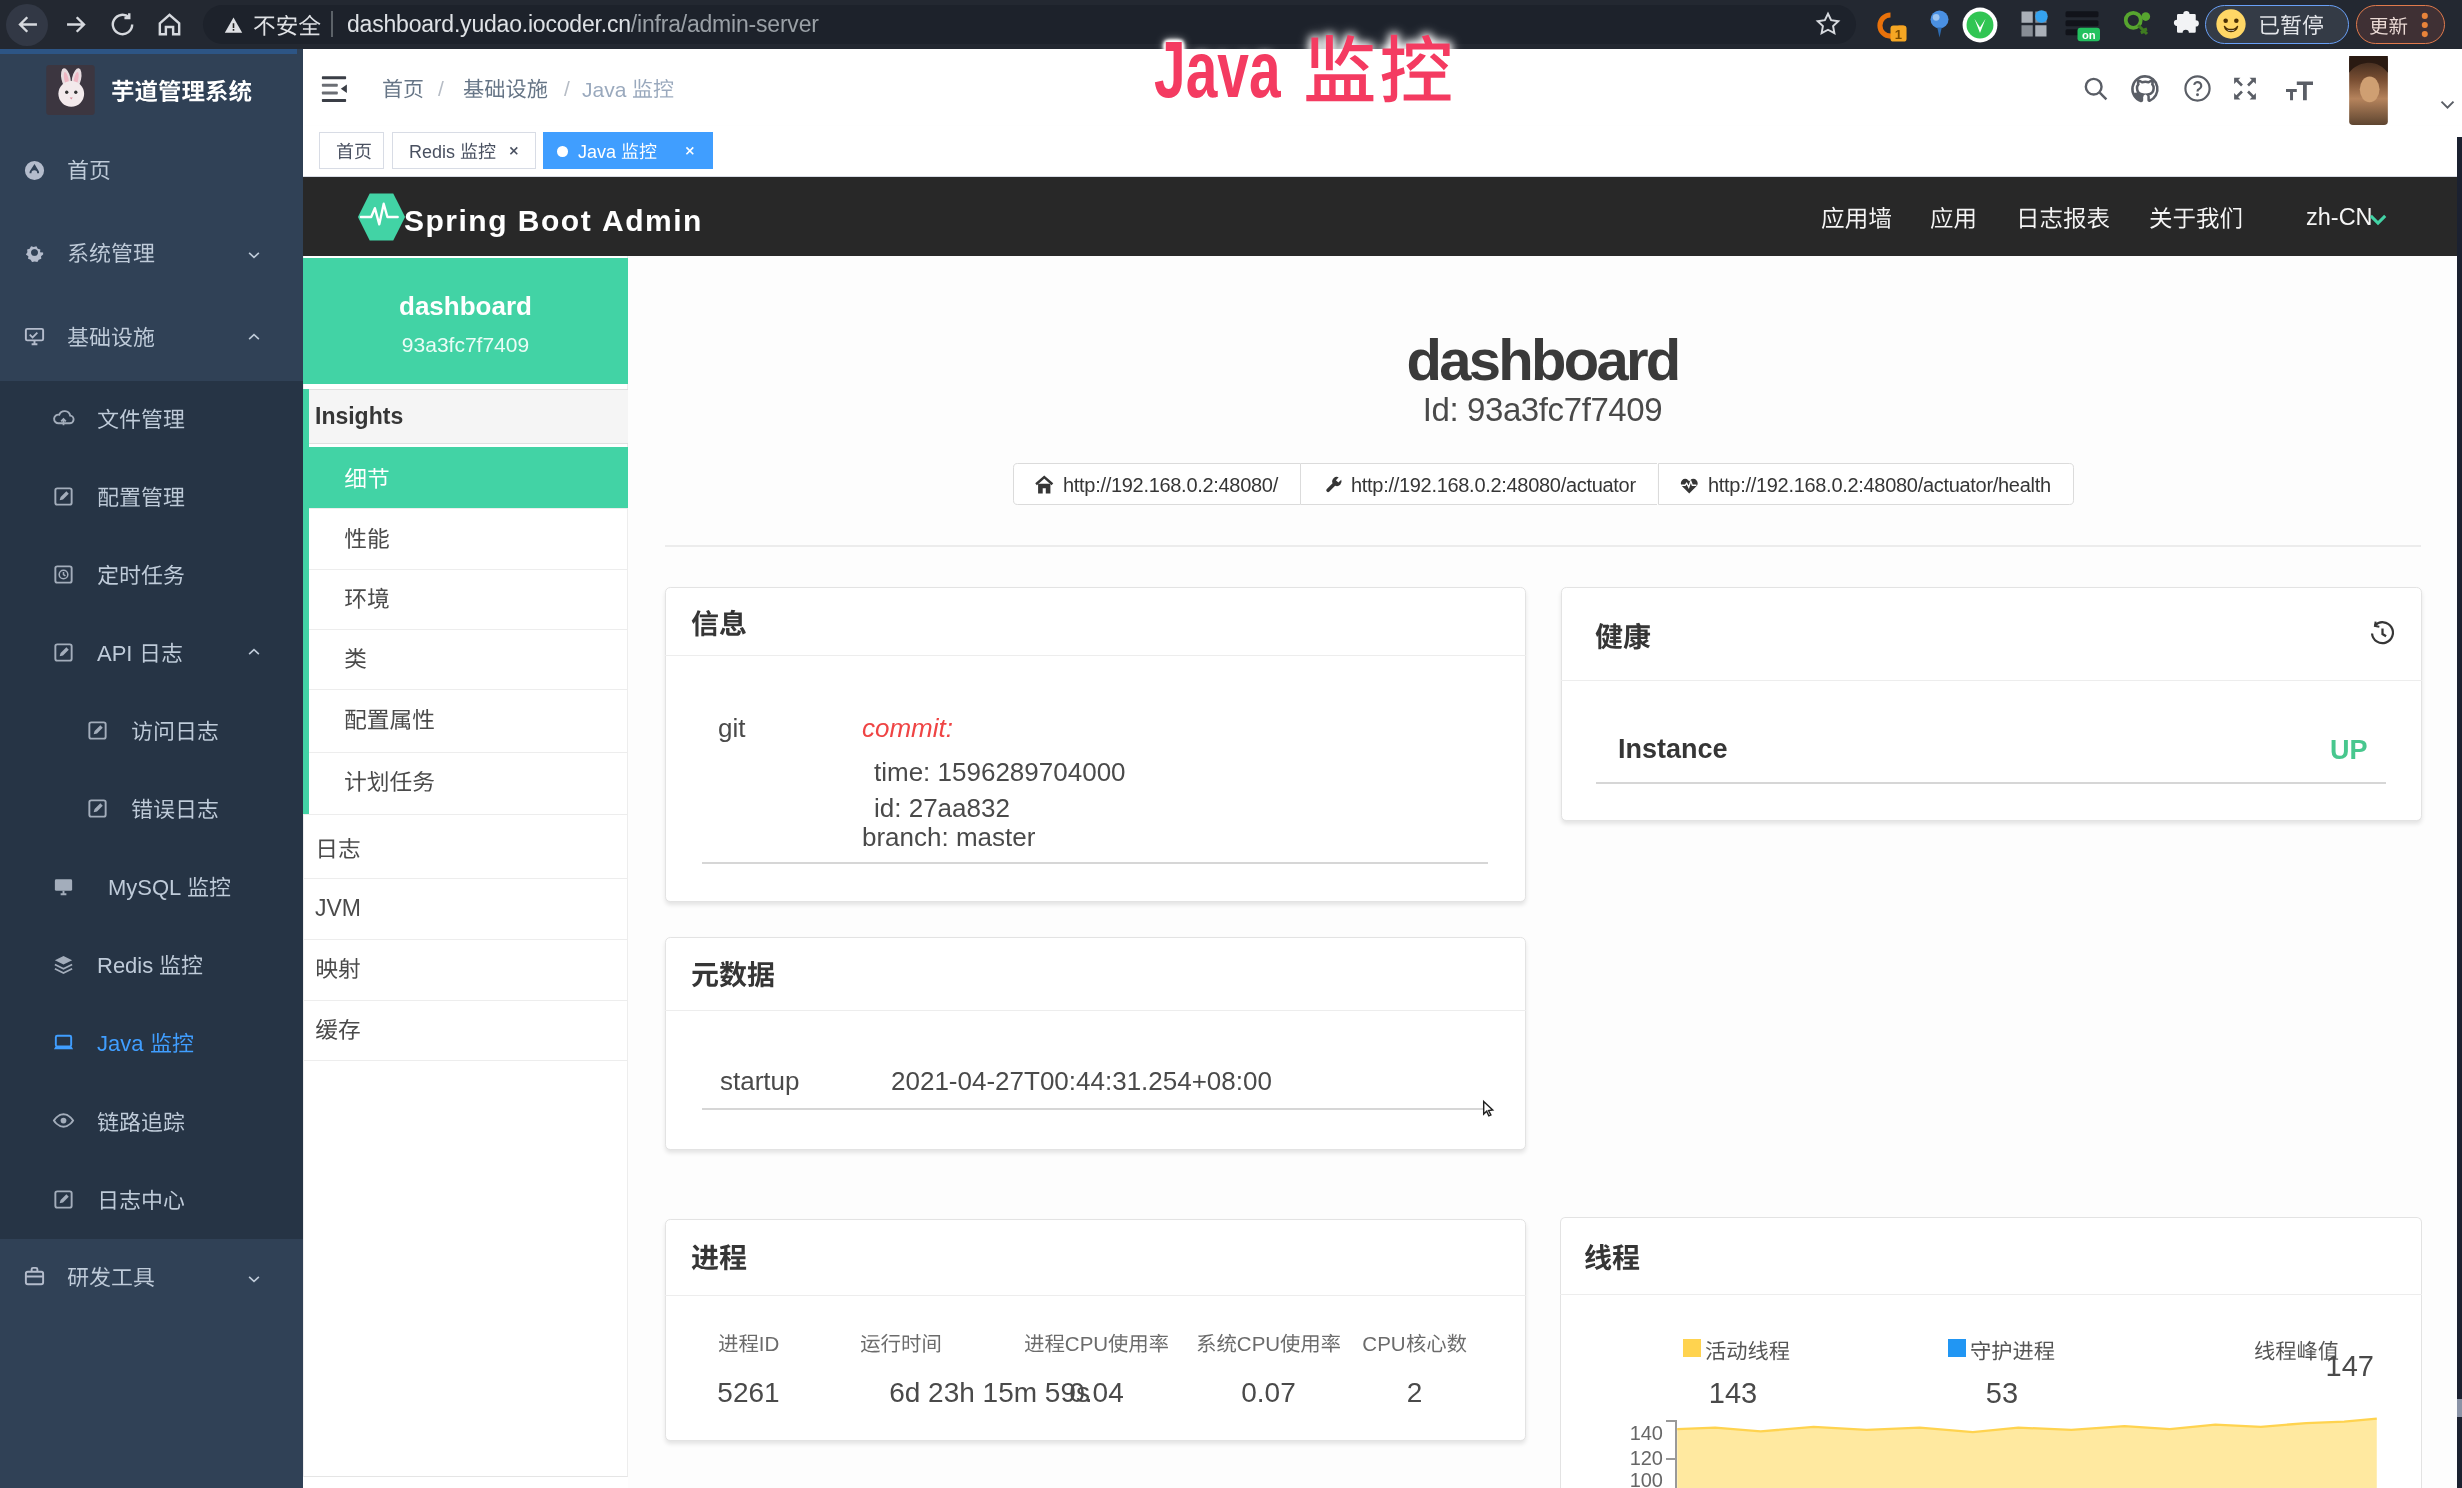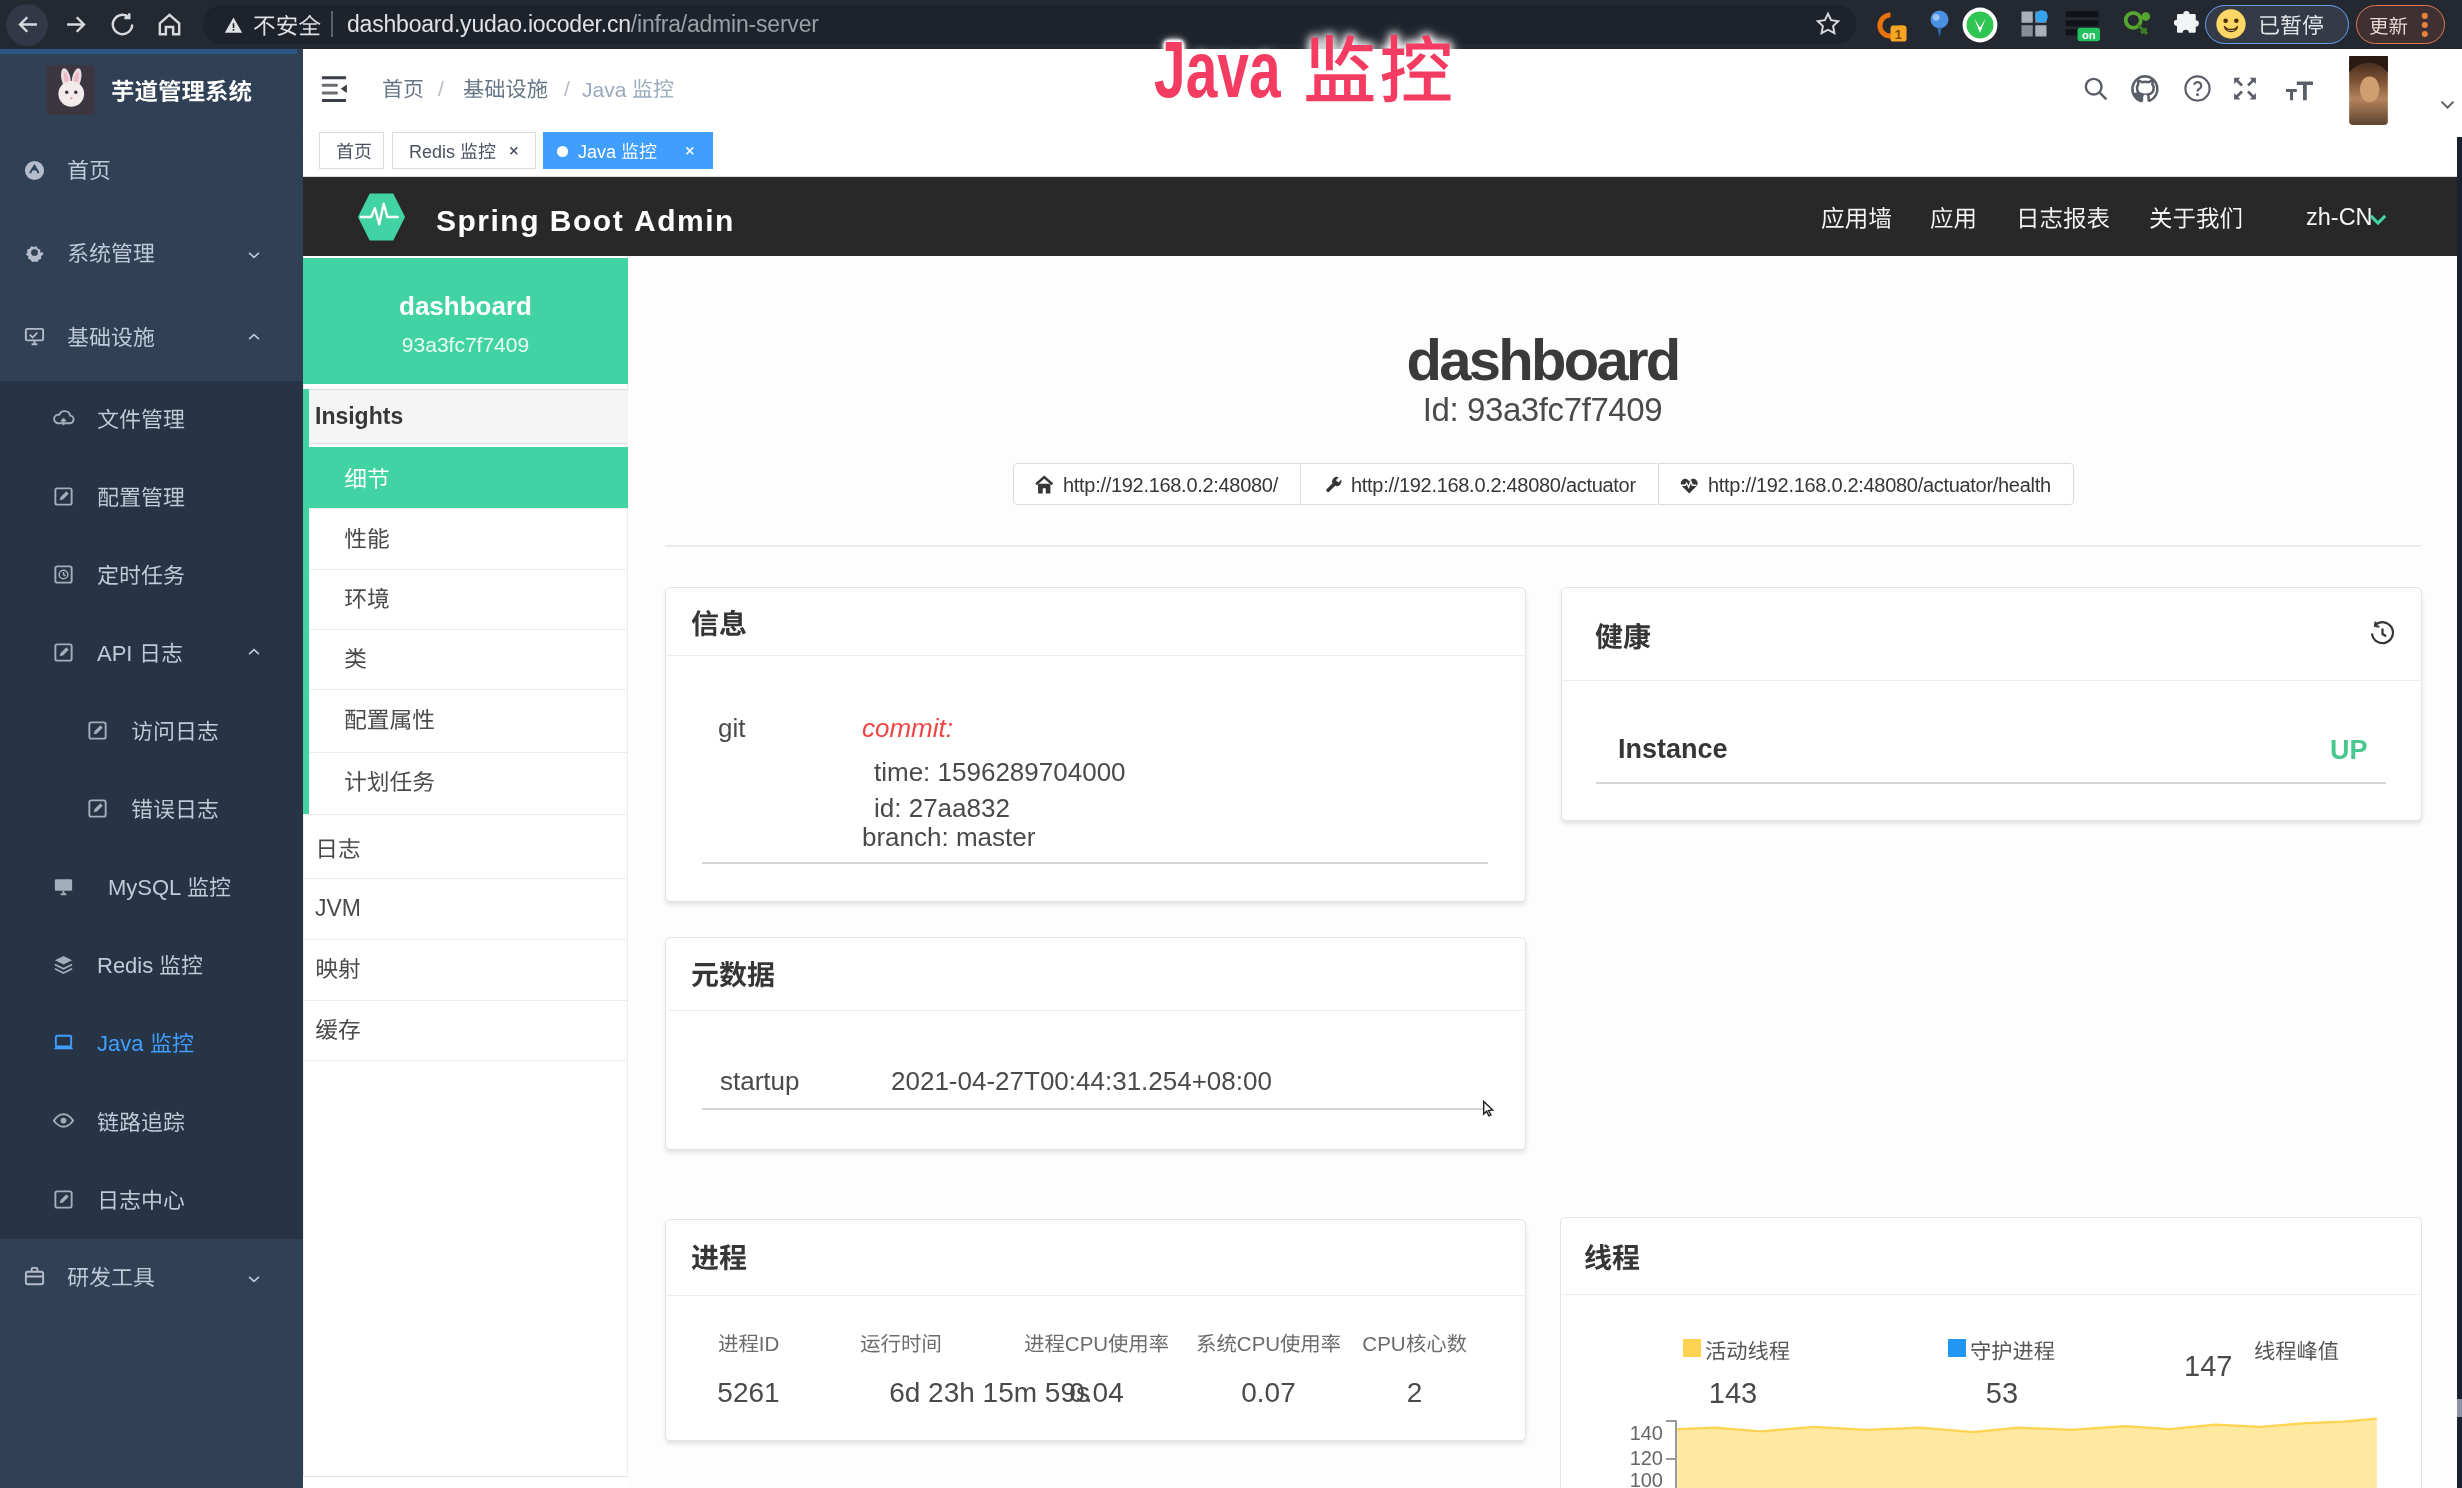--- a/index.html
+++ b/index.html
@@ -515,21 +515,21 @@
       </g>
     </svg></div>
 <svg class="abs" style="left:683px;top:144px" width="13.7" height="13.7" viewBox="0 0 12 12">
     <path d="M3 3l6 6M9 3l-6 6" stroke="#fff" stroke-width="1.4"></path>
   </svg>
 <div style="position:absolute;left:303px;top:177px;width:2159px;height:80px;background:#282828;"></div>
 <svg class="abs" style="left:355px;top:191px" width="53" height="52" viewBox="0 0 36 34">
     <path d="M10 1h16l8 16-8 16H10L2 17z" fill="#42d3a5"></path>
     <path d="M4 17h7l2.5-6 3 11 3-14 2.5 9H29" fill="none" stroke="#fff" stroke-width="1.6" stroke-linejoin="round" stroke-linecap="round"></path>
   </svg>
-<div class="t " style="left:436px;top:206px;font-size:30px;color:#fff;font-weight:bold;letter-spacing:1.5px;"><span>Spring&nbsp;Boot&nbsp;Admin</span></div>
+<div class="t " style="left:404px;top:206px;font-size:30px;color:#fff;font-weight:bold;letter-spacing:1.5px;"><span>Spring&nbsp;Boot&nbsp;Admin</span></div>
 <div class="t " style="left:1821px;top:206px;font-size:23.5px;color:#f5f5f5;"><svg class="cj" width="71" height="21" viewBox="0 0 93.0 27.3">
       <g transform="translate(0,27.3) scale(0.0310,-0.0310)" fill="#f5f5f5">
         <use href="#g5e94" x="0"></use>
         <use href="#g7528" x="1000"></use>
         <use href="#g5899" x="2000"></use>
       </g>
     </svg></div>
 <div class="t " style="left:1930px;top:206px;font-size:23.5px;color:#f5f5f5;"><svg class="cj" width="47" height="21" viewBox="0 0 62.0 27.3">
       <g transform="translate(0,27.3) scale(0.0310,-0.0310)" fill="#f5f5f5">
         <use href="#g5e94" x="0"></use>
@@ -785,21 +785,21 @@
     </svg></div>
 <div class="t " style="left:1907px;top:1379px;font-size:29px;color:#4a4a4a;width:190px;text-align:center;"><span>53</span></div>
 <div class="t " style="left:2201px;top:1340px;font-size:21px;color:#555;width:190px;text-align:center;"><svg class="cj" width="85" height="18.7" viewBox="0 0 112.0 24.6">
       <g transform="translate(0,24.6) scale(0.0280,-0.0280)" fill="#555">
         <use href="#g7ebf" x="0"></use>
         <use href="#g7a0b" x="1000"></use>
         <use href="#g5cf0" x="2000"></use>
         <use href="#g503c" x="3000"></use>
       </g>
     </svg></div>
-<div class="t " style="left:2184px;top:1352px;font-size:29px;color:#4a4a4a;width:190px;text-align:left;"><span>147</span></div>
+<div class="t " style="left:2184px;top:1352px;font-size:29px;color:#4a4a4a;width:190px;text-align:right;"><span>147</span></div>
 <div class="t " style="left:1593px;top:1423px;font-size:20px;color:#666;width:70px;text-align:right;"><span>140</span></div>
 <div class="t " style="left:1593px;top:1448px;font-size:20px;color:#666;width:70px;text-align:right;"><span>120</span></div>
 <div class="t " style="left:1593px;top:1470px;font-size:20px;color:#666;width:70px;text-align:right;"><span>100</span></div>
 <div style="position:absolute;left:1675px;top:1420px;width:1.5px;height:69px;background:#999;"></div>
 <div style="position:absolute;left:1666px;top:1420px;width:9px;height:1.5px;background:#999;"></div>
 <div style="position:absolute;left:1666px;top:1458px;width:9px;height:1.5px;background:#999;"></div>
 <svg class="abs" style="left:1677px;top:1417px" width="700" height="72" viewBox="0 0 923 95">
     <path d="M0 16 L50 14 L110 19 L180 13 L250 17 L320 14 L390 20 L450 14 L520 17 L590 12 L650 16 L710 10 L770 13 L830 8 L880 6 L923 2 L923 95 L0 95 Z" fill="#ffe9a0"></path>
     <path d="M0 16 L50 14 L110 19 L180 13 L250 17 L320 14 L390 20 L450 14 L520 17 L590 12 L650 16 L710 10 L770 13 L830 8 L880 6 L923 2" fill="none" stroke="#ffd34f" stroke-width="3"></path>
   </svg>

